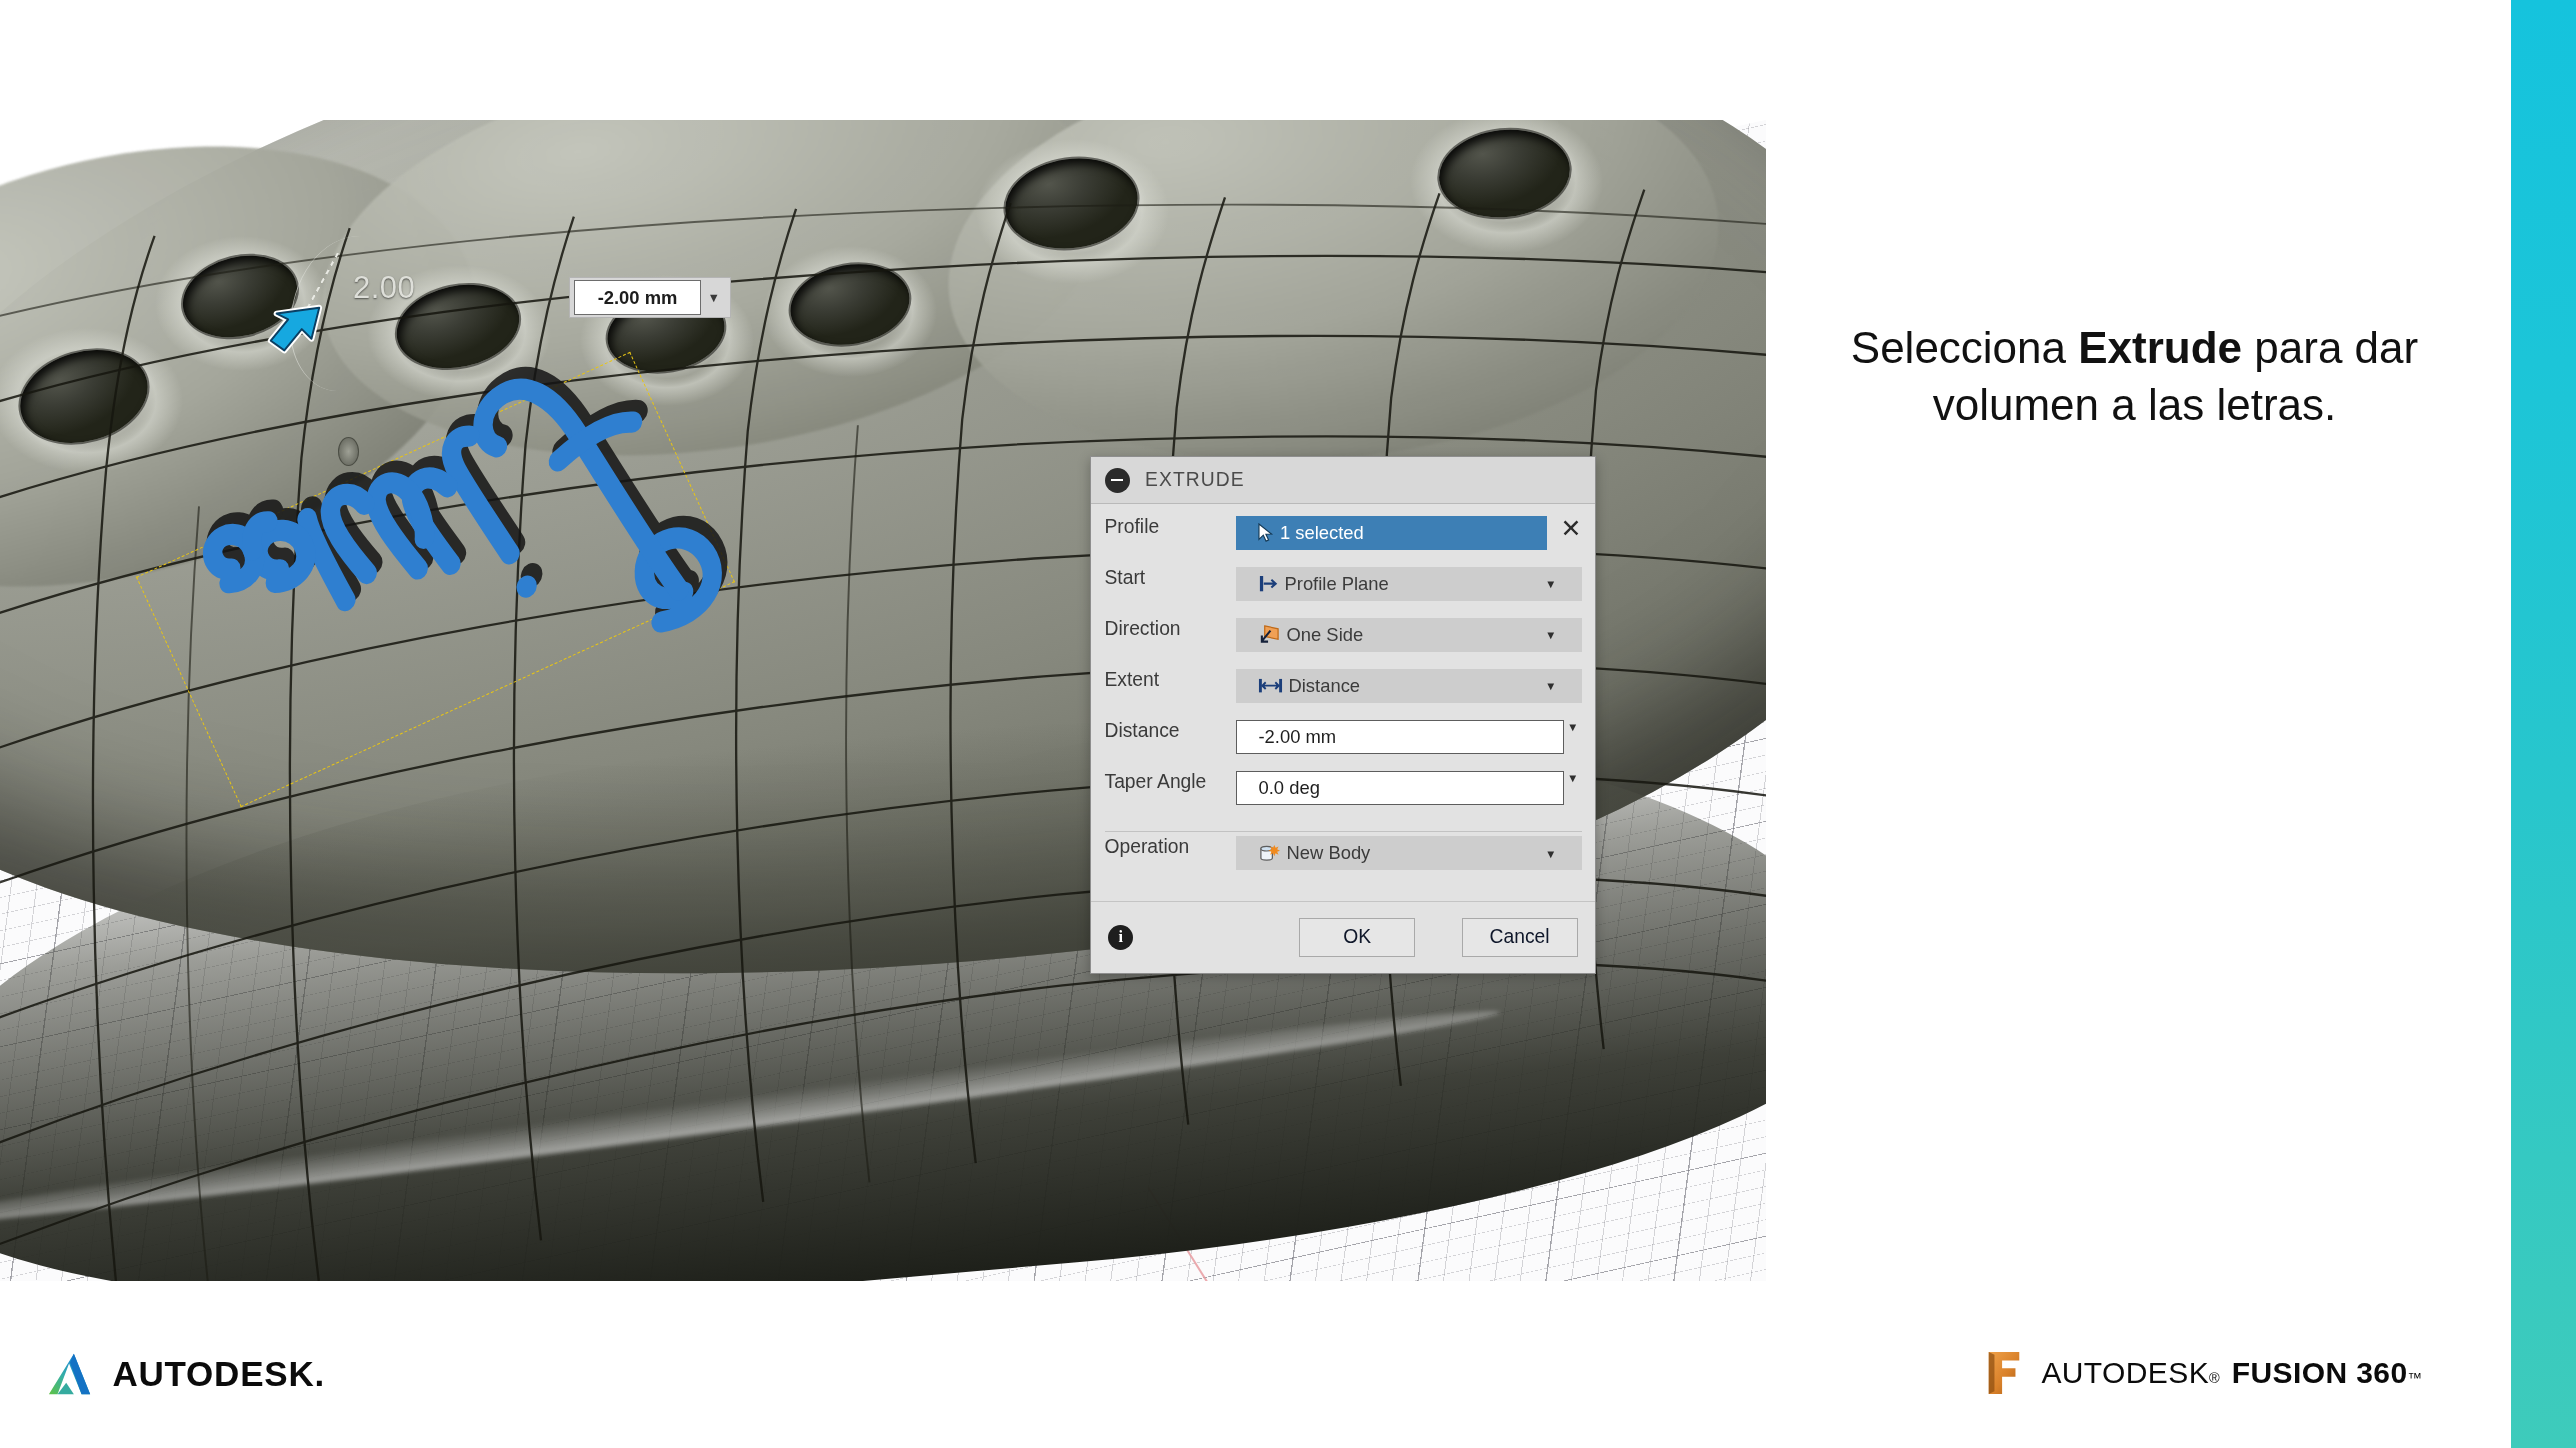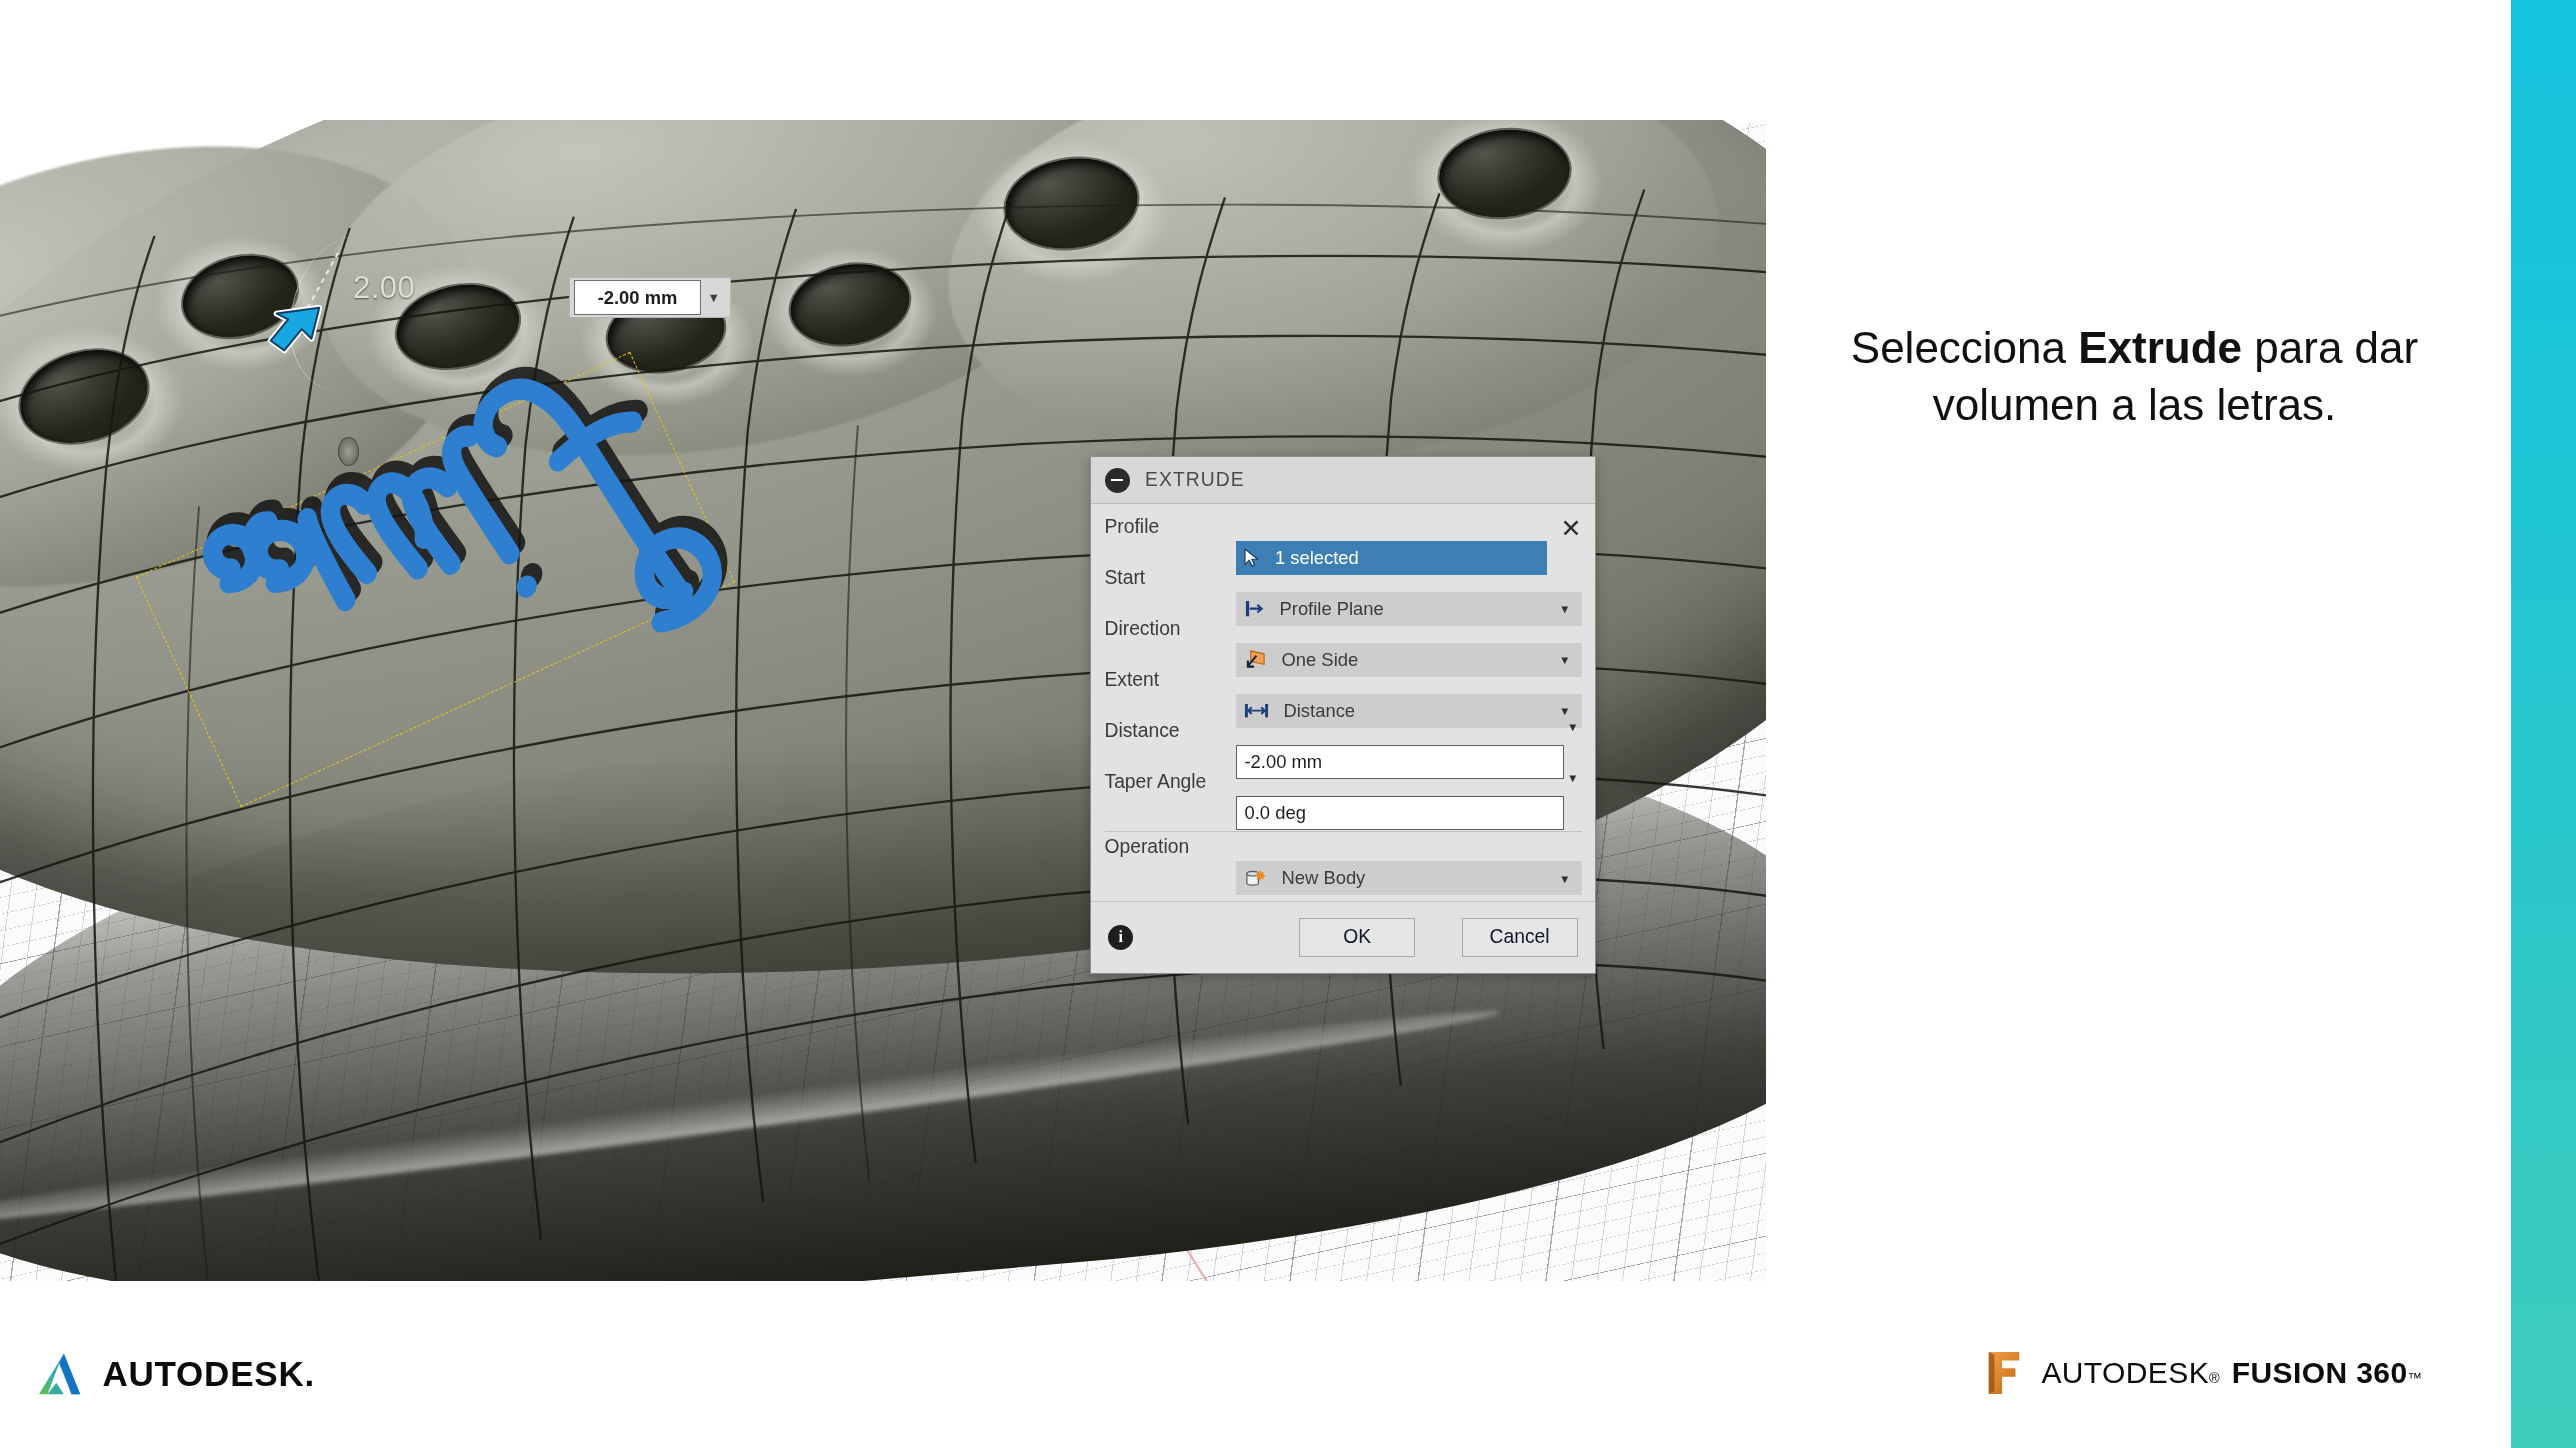--- a/index.html
+++ b/index.html
@@ -98,21 +98,21 @@
     box-shadow:0 2.9px 11.6px rgba(0,0,0,.28);font-size:18.4px;color:#2e2e2e;}
   #dlg-header{height:46px;display:flex;align-items:center;gap:15.5px;padding:0 13.5px;
     background:#d8d8d8;border-bottom:1px solid #b9b9b9;}
   .collapse-dot{width:25px;height:25px;border-radius:50%;background:#2b2b2b;
     display:flex;align-items:center;justify-content:center;flex:0 0 auto;}
   .collapse-dot i{display:block;width:12.6px;height:2.9px;background:#fff;}
   #dlg-title{font-size:19.3px;color:#4b4b4b;letter-spacing:1.1px;}
   #dlg-body{padding:11.6px 0 0 0;}
   .row{display:flex;height:51px;padding:0 13.5px;box-sizing:border-box;}
   .row .lbl{width:131px;font-size:19.3px;color:#3a3a3a;flex:0 0 auto;}
-  .ctl{flex:1;height:34px;display:flex;align-items:center;gap:15px;padding:0 8px;box-sizing:border-box;margin-top:25px;}
+  .ctl{flex:1;height:34px;display:flex;align-items:center;gap:6px;padding:0 22px;box-sizing:border-box;}
   .ctl.combo{background:#cdcdcd;}
   .ctl.selected{background:#3d7fb5;color:#fff;}
   .ctl.textbox{background:#fff;border:1.4px solid #5d5d5d;}
   .ctl .txt{flex:1;font-size:18.4px;color:#3b3b3b;}
   .ctl.selected .txt{color:#fff;}
   .ctl.textbox .txt{color:#1e1e1e;}
   .caret{width:17.4px;text-align:center;font-size:11.6px;color:#2f2f2f;flex:0 0 auto;}
   .clear-x{margin-left:13.5px;font-size:25px;color:#2b2b2b;line-height:1;flex:0 0 auto;
     font-family:"Liberation Sans",sans-serif;}
   .divider{height:1px;background:#c2c2c2;margin:9.7px 13.5px 3.9px 13.5px;}
@@ -126,21 +126,21 @@
   #btn-ok{margin-left:auto;}
 
   
   #text-panel{position:absolute;left:1835px;top:319px;width:599px;text-align:center;
     font-size:44px;line-height:1.30;color:#111;}
   #text-panel p{margin:0;}
   #text-panel .gap{height:50px;}
   #text-panel b{font-weight:700;}
 
   
-  #autodesk-logo{position:absolute;left:35px;top:1350px;display:flex;align-items:center;gap:16.4px;}
+  #autodesk-logo{position:absolute;left:45px;top:1350px;display:flex;align-items:center;gap:16.4px;}
   #adsk-mark{width:51px;height:48px;}
   #adsk-word{font-size:35px;letter-spacing:0.8px;color:#0b0b0b;font-weight:700;}
   #fusion-logo{position:absolute;left:1983px;top:1348px;display:flex;align-items:center;gap:16.4px;}
   #fusion-mark{width:42px;height:50px;}
   #fusion-word{font-size:30px;color:#0b0b0b;letter-spacing:0.4px;display:flex;align-items:baseline;}
   #fusion-word .w-reg{font-weight:400;}
   #fusion-word .w-bold{font-weight:700;margin-left:11.6px;}
   .sup{font-size:14.5px;vertical-align:super;}
 </style>
 </head>

